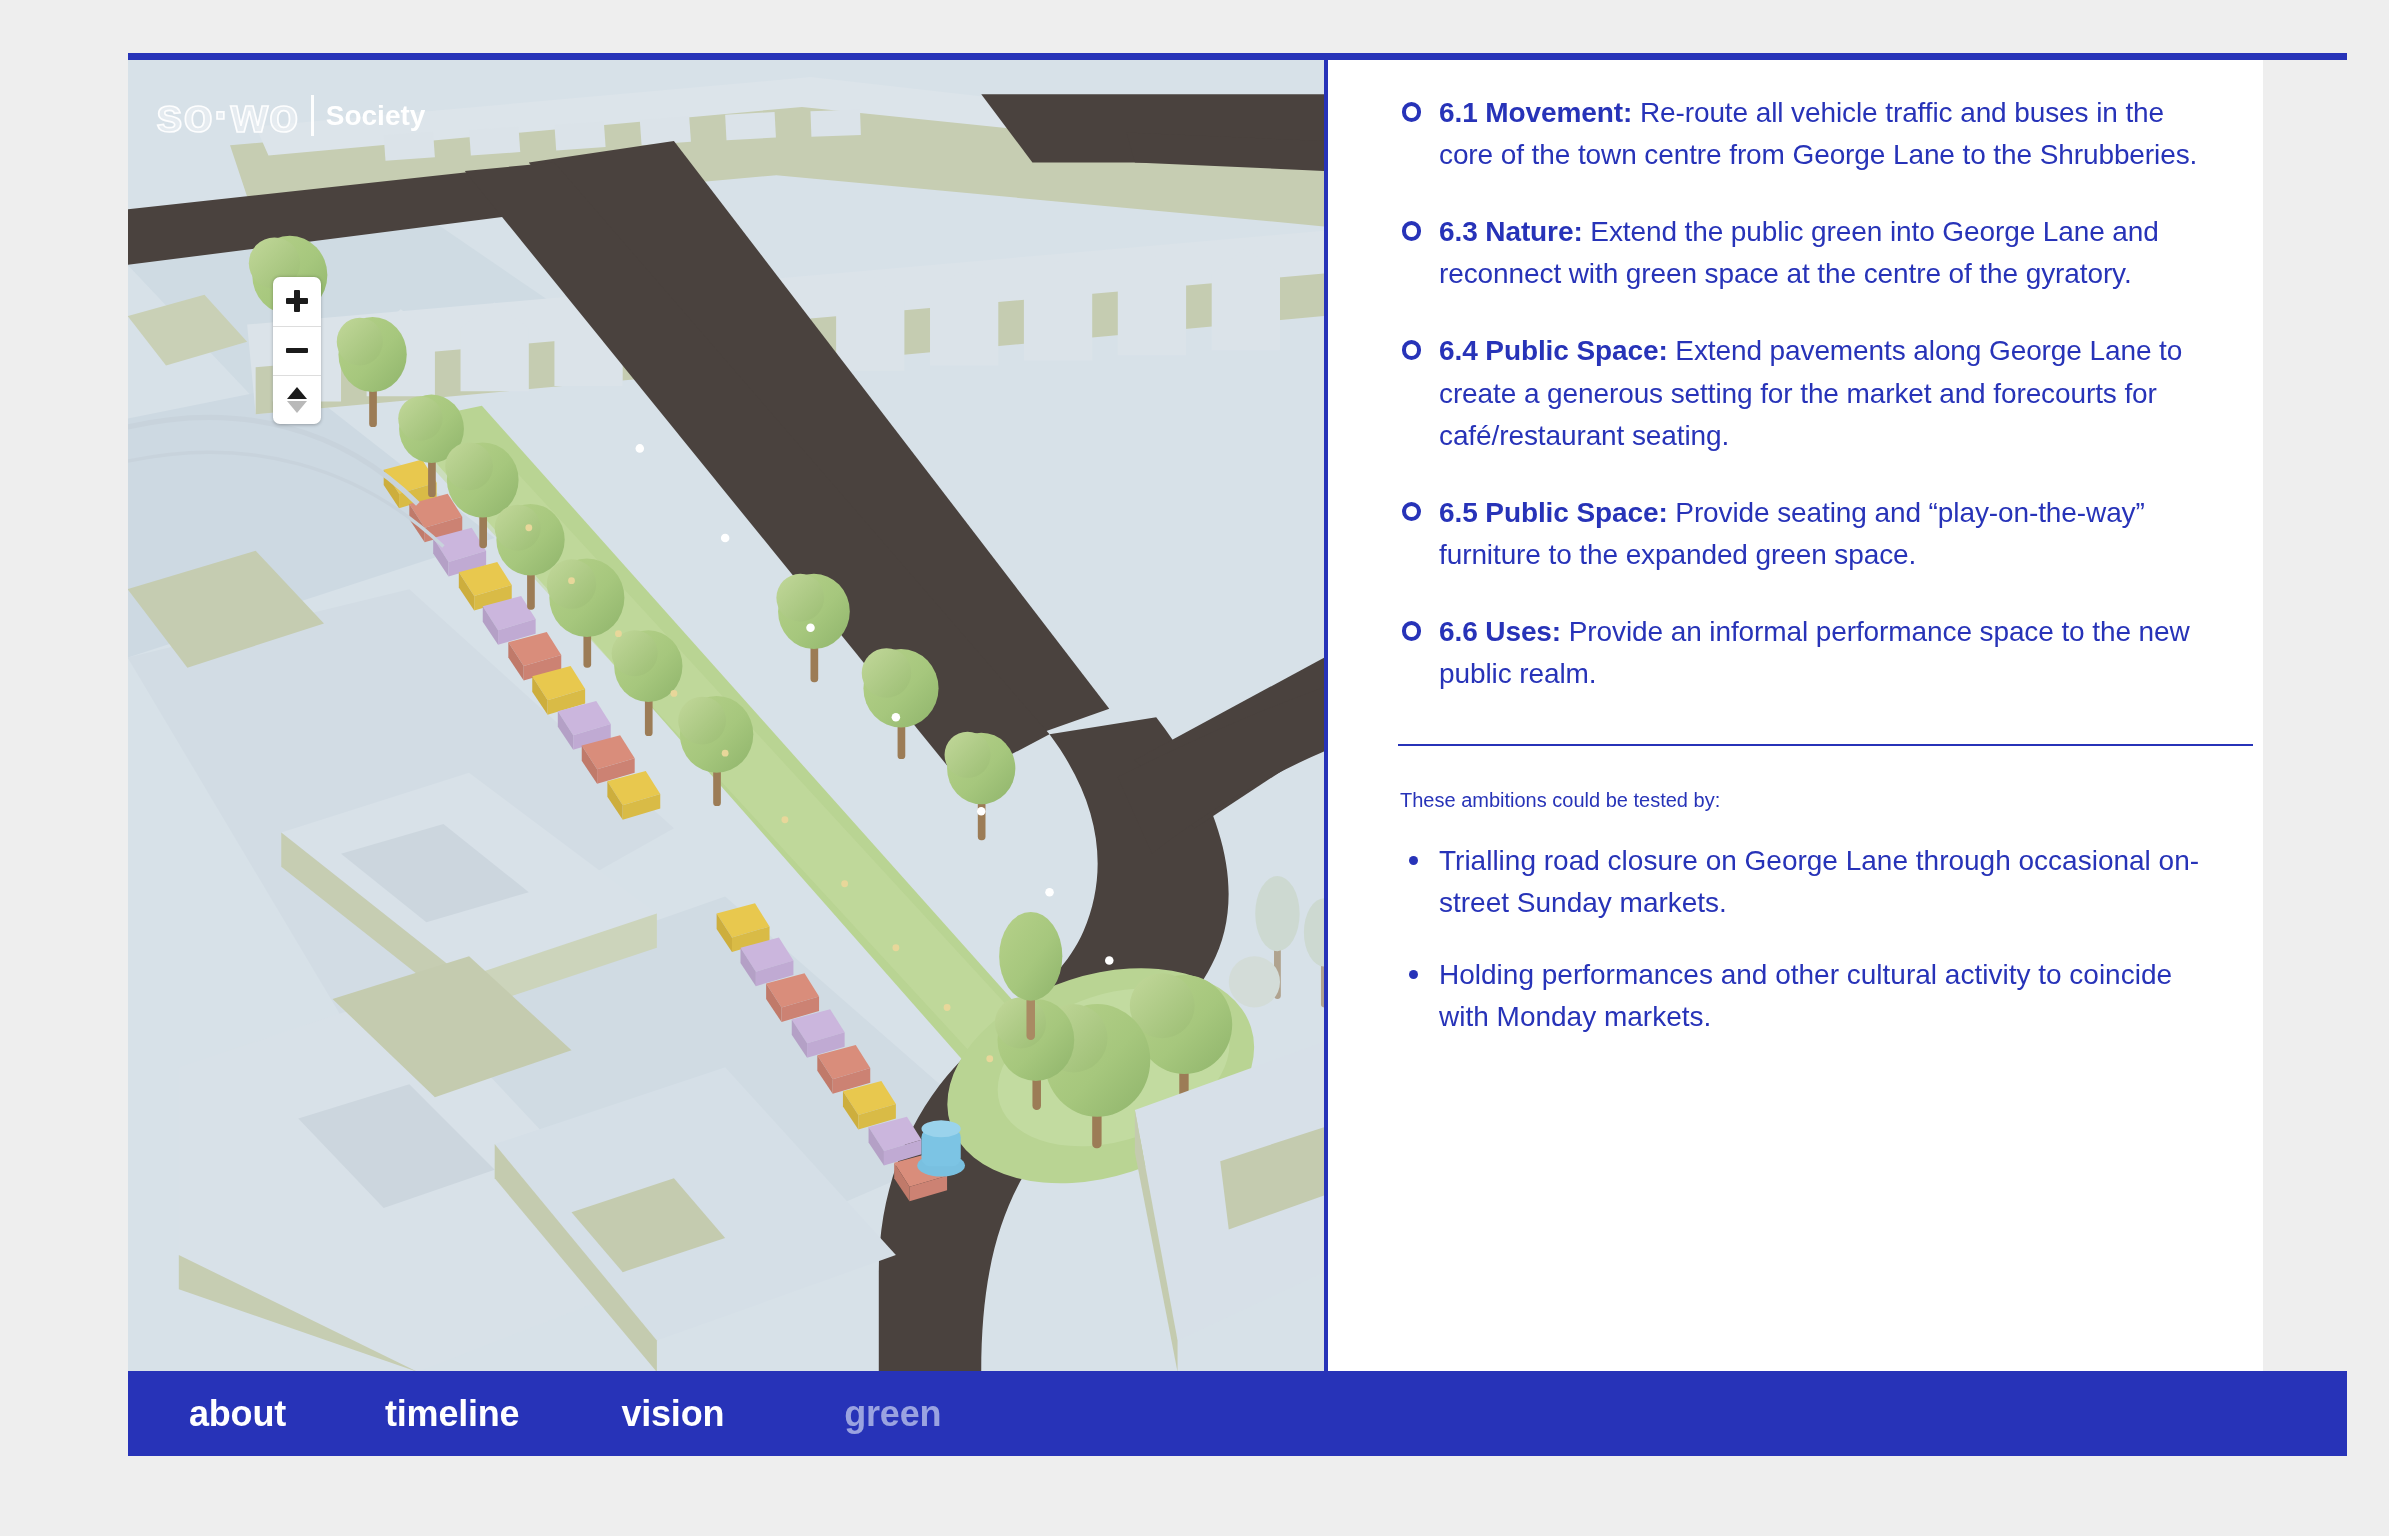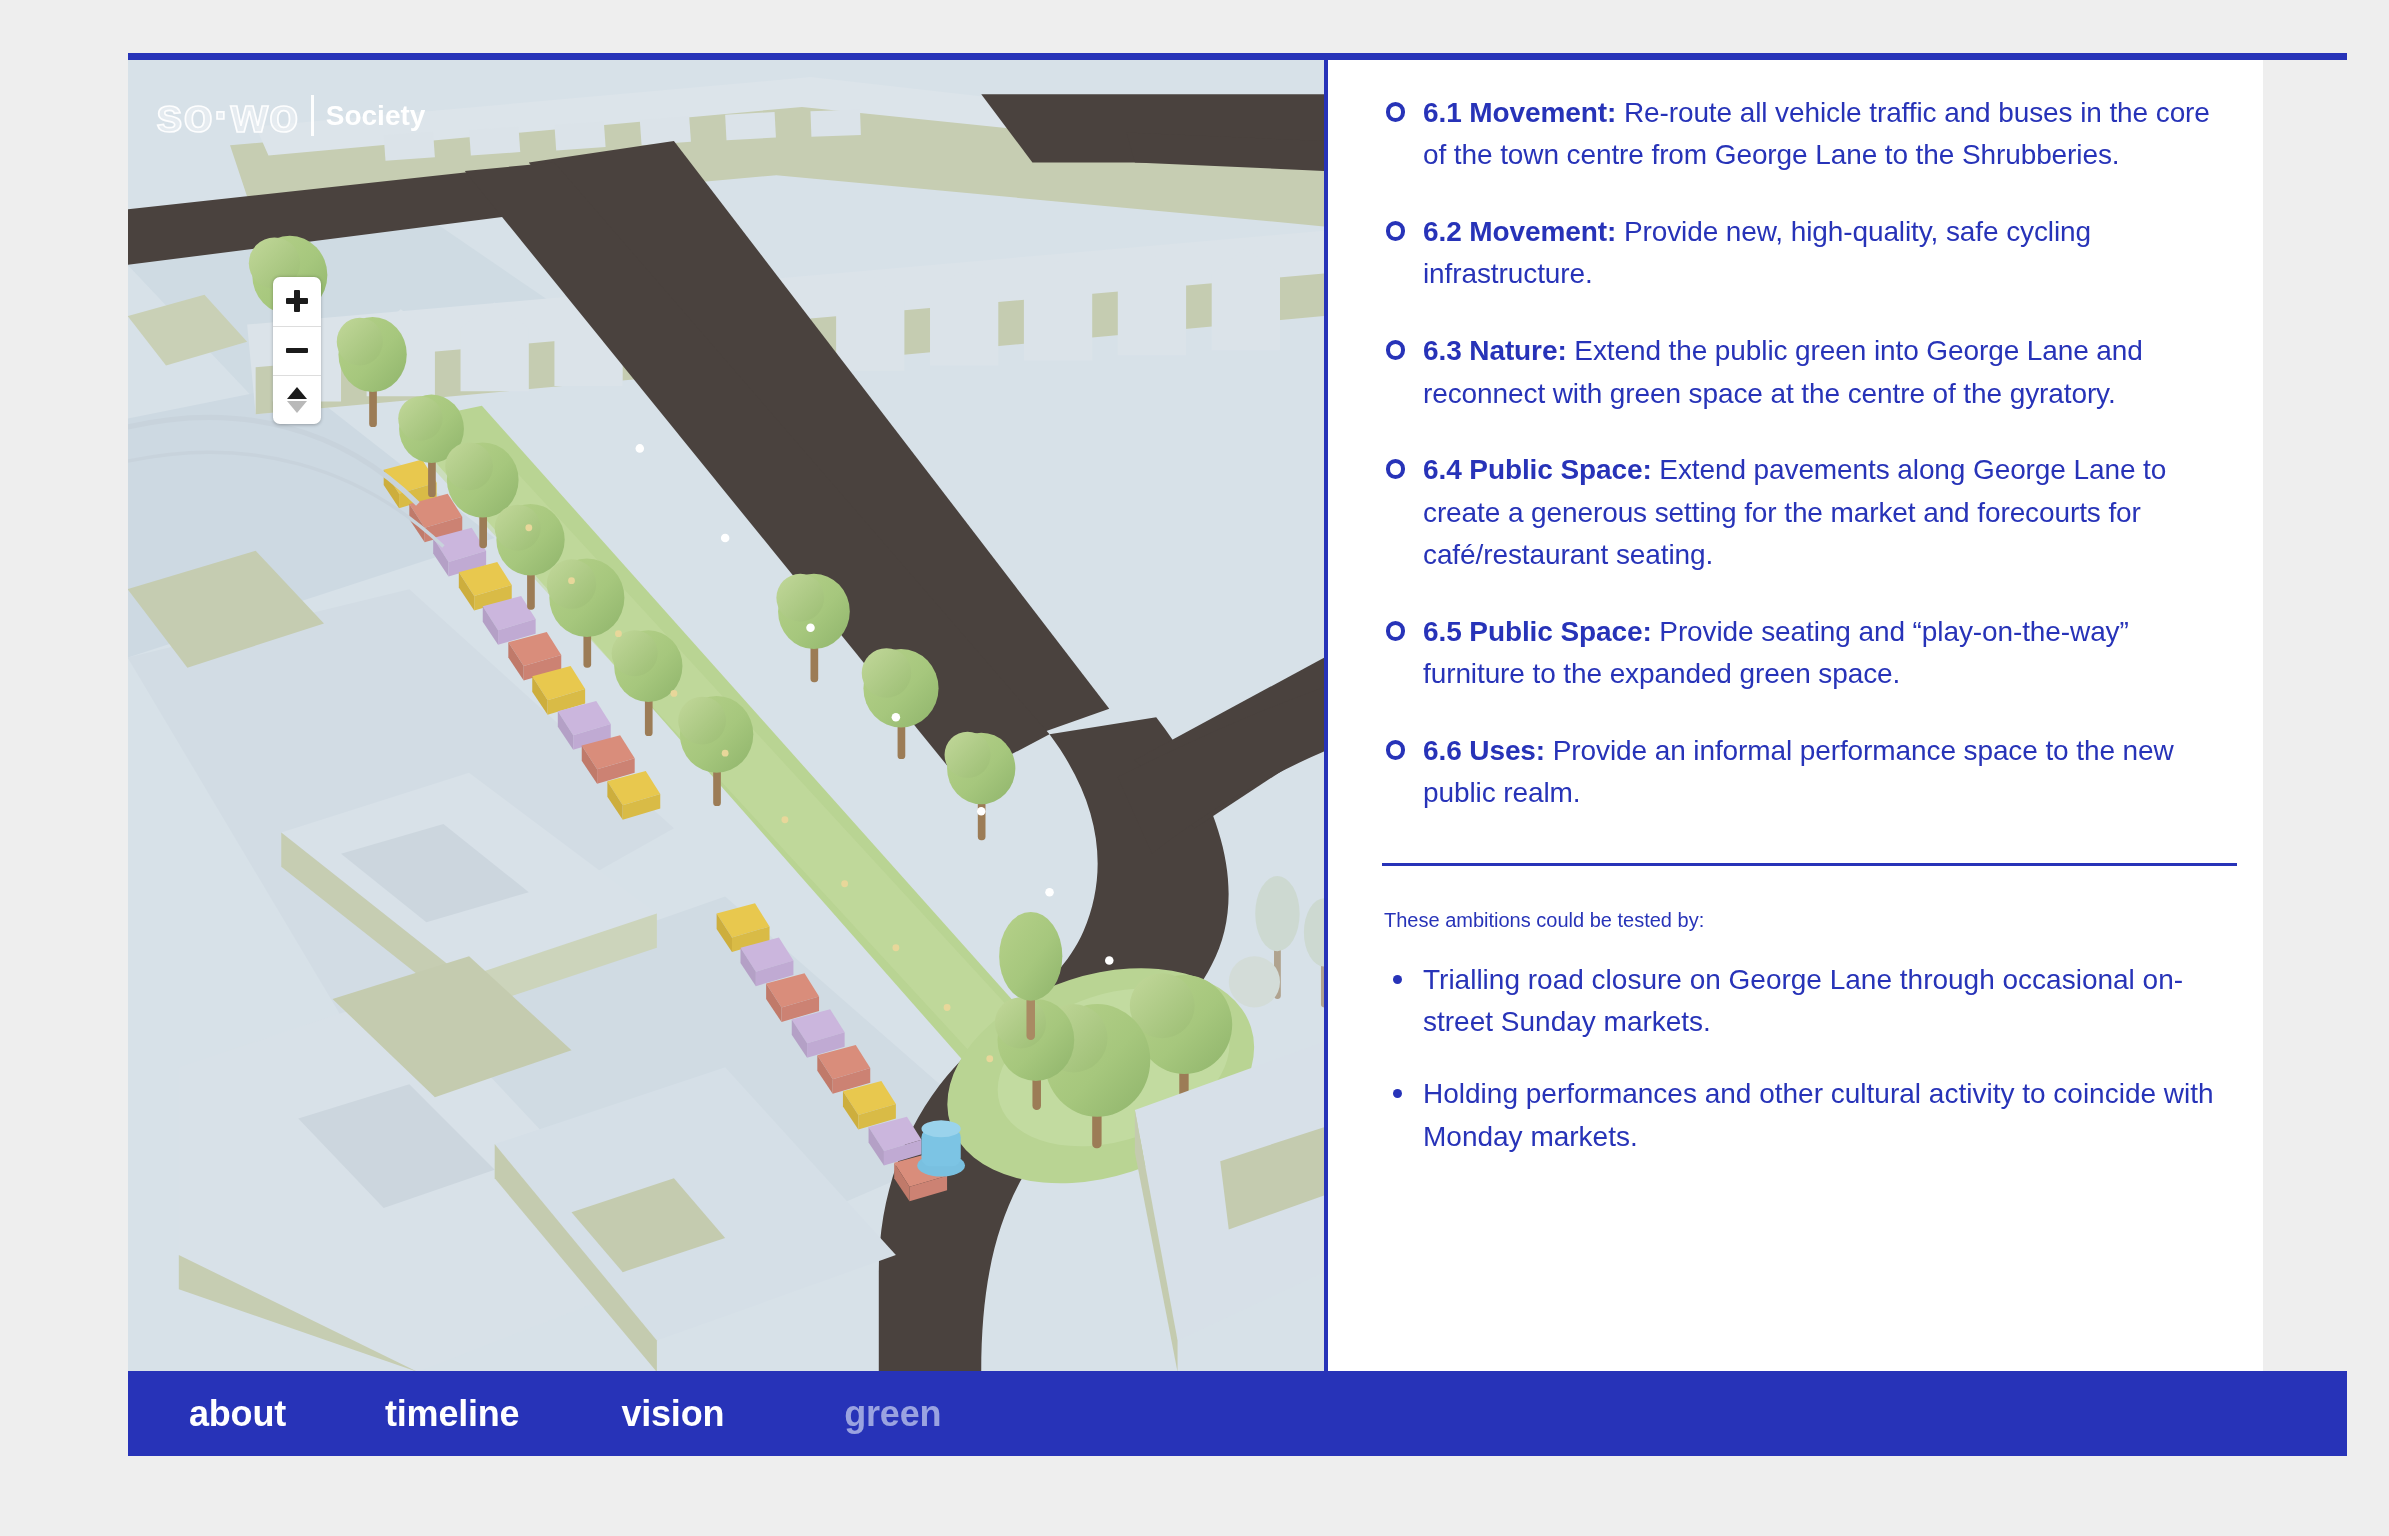--- a/index.html
+++ b/index.html
@@ -95,21 +95,21 @@
   }
   .ic-compass::before { top: 0; border-bottom: 12px solid #1b1b1b; }
   .ic-compass::after  { bottom: 0; border-top: 12px solid #b9b9b9; }
 
   
   .panel {
     position: absolute; left: 1196px; top: 0;
     width: 939px; height: 1312px;
     background: #ffffff;
     border-left: 4.3px solid #2733b8;
-    padding: 32px 41px 0 56px;
+    padding: 32px 41px 0 72px;
     overflow: hidden;
   }
 
   .amb-list { list-style: none; }
   .amb-item {
     position: relative;
     padding-left: 39px;
     margin-bottom: 34px;
     color: #2733b8;
     font-size: 28px;
@@ -544,24 +544,20 @@
 
     <div class="panel">
 
       <ul class="amb-list">
         <li class="amb-item">
           <span class="ring"></span>
           <b>6.1 Movement:</b><span> Re-route all vehicle traffic and buses in the core of the town centre from George Lane to the Shrubberies.</span>
         </li>
         <li class="amb-item">
           <span class="ring"></span>
-          <b>6.2 Movement:</b><span> Provide new, high-quality, safe cycling infrastructure.</span>
-        </li>
-        <li class="amb-item">
-          <span class="ring"></span>
           <b>6.3 Nature:</b><span> Extend the public green into George Lane and reconnect with green space at the centre of the gyratory.</span>
         </li>
         <li class="amb-item">
           <span class="ring"></span>
           <b>6.4 Public Space:</b><span> Extend pavements along George Lane to create a generous setting for the market and forecourts for café/restaurant seating.</span>
         </li>
         <li class="amb-item">
           <span class="ring"></span>
           <b>6.5 Public Space:</b><span> Provide seating and “play-on-the-way” furniture to the expanded green space.</span>
         </li>

